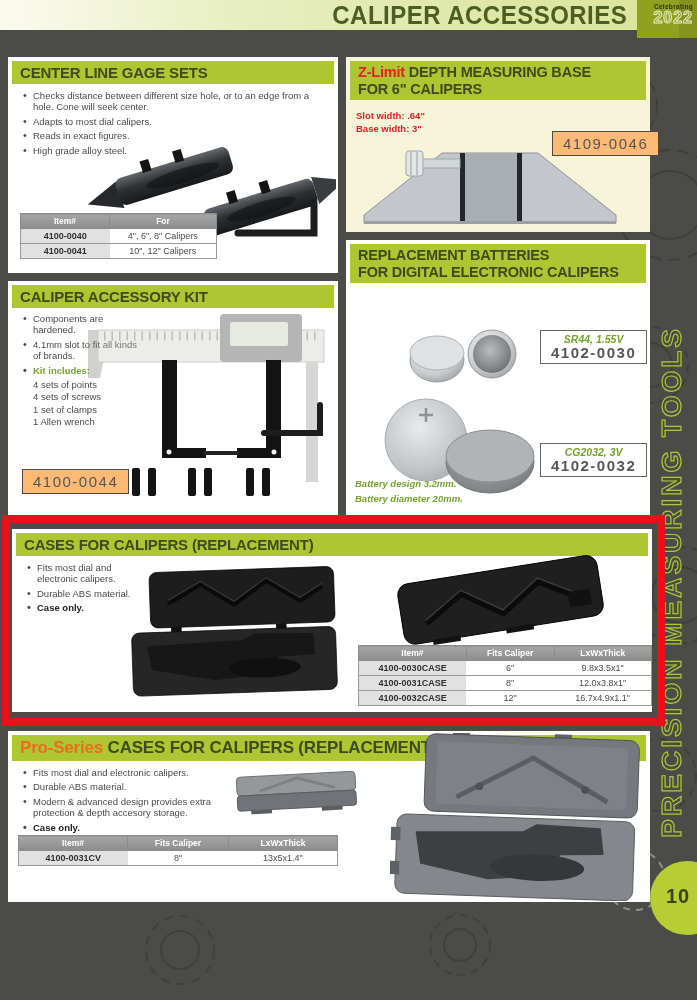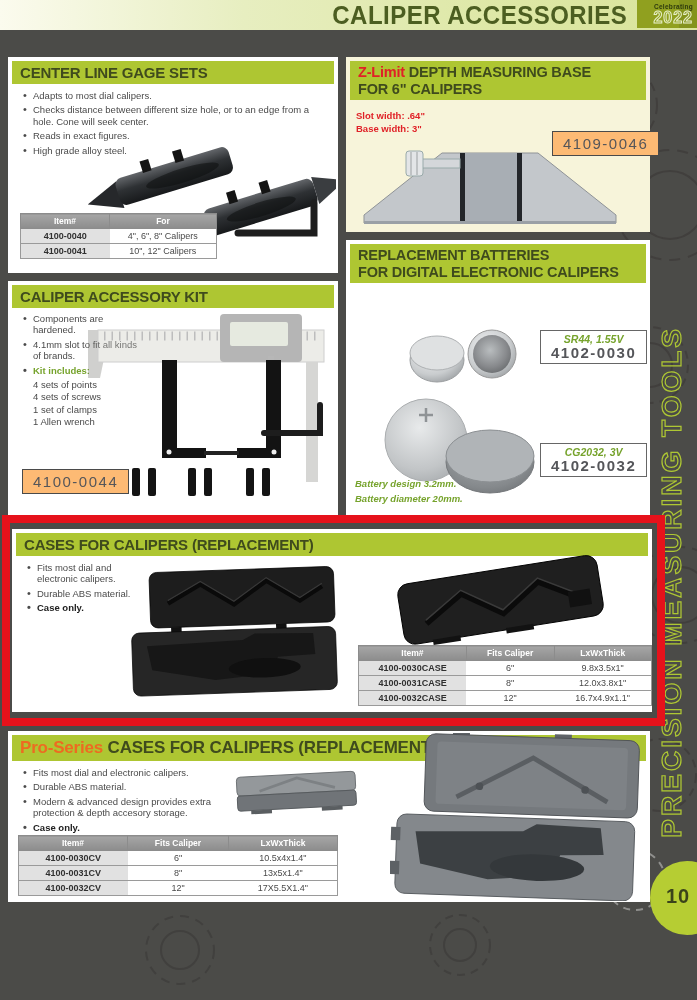--- a/index.html
+++ b/index.html
@@ -11,21 +11,21 @@
   
   #header{
     position:absolute;left:0;top:0;width:697px;height:30px;
     background:linear-gradient(90deg,#fbfbee 0%,#e7eec0 35%,#dde7a4 75%,#d9e49c 100%);
   }
   #page-title{
     position:absolute;right:70px;top:1px;font-size:25px;font-weight:800;
     color:#4c5e21;letter-spacing:.5px;white-space:nowrap;transform:scaleX(.96);transform-origin:right;
   }
   #badge{
-    position:absolute;right:0;top:0;width:60px;height:28px;background:#90a01f;
+    position:absolute;right:0;top:0;width:60px;height:38px;background:#90a01f;
     box-shadow:inset -18px 0 0 rgba(0,0,0,.08);text-align:right;padding:3px 4px 0 0;box-sizing:border-box;
   }
   #badge .cel{font-size:6.5px;font-weight:bold;color:#2e3a0e;letter-spacing:.3px;}
   #badge .yr{
     font-size:16px;font-weight:800;line-height:.95;letter-spacing:1px;
     color:transparent;-webkit-text-stroke:1px #e6eec6;
   }
   
   .gear{position:absolute;pointer-events:none;}
   
@@ -126,22 +126,22 @@
     <div id="page-title">CALIPER ACCESSORIES</div>
   </div>
   <div id="badge">
     <div class="cel">Celebrating</div>
     <div class="yr">2022</div>
   </div>
 
   <div class="card" style="left:8px;top:57px;width:330px;height:216px;">
     <div class="titlebar">CENTER LINE GAGE SETS</div>
     <div class="bullets" style="left:14px;top:33px;width:308px;">
+      <div class="bullet">Checks distance between different size hole, or to an edge from a hole. Cone will seek center.</div>
       <div class="bullet">Adapts to most dial calipers.</div>
-      <div class="bullet">Checks distance between different size hole, or to an edge from a hole. Cone will seek center.</div>
       <div class="bullet">Reads in exact figures.</div>
       <div class="bullet">High grade alloy steel.</div>
     </div>
     <div class="imgbox" style="left:80px;top:48px;width:248px;height:150px;">
       <svg width="248" height="150" viewBox="0 0 248 150">
         <defs>
           <linearGradient id="met1" x1="0" y1="0" x2="0" y2="1">
             <stop offset="0" stop-color="#63666a"></stop>
               <stop offset=".45" stop-color="#2e3134"></stop>
               <stop offset="1" stop-color="#17191b"></stop>
@@ -417,34 +417,24 @@
     <table class="ptable" style="left:10px;top:104px;">
       <thead>
         <tr>
           <th style="width:100px;">Item#</th>
           <th style="width:92px;">Fits Caliper</th>
           <th style="width:100px;">LxWxThick</th>
         </tr>
       </thead>
       <tbody>
         <tr>
-          <td class="item">4100-0030CV</td>
-          <td>6"</td>
-          <td>10.5x4x1.4"</td>
-        </tr>
-        <tr>
           <td class="item">4100-0031CV</td>
           <td>8"</td>
           <td>13x5x1.4"</td>
         </tr>
-        <tr>
-          <td class="item">4100-0032CV</td>
-          <td>12"</td>
-          <td>17X5.5X1.4"</td>
-        </tr>
       </tbody>
     </table>
   </div>
 
   <div id="sidebar-text">
     <span>PRECISION MEASURING TOOLS</span>
   </div>
 
   <div id="highlight-box"></div>
 

